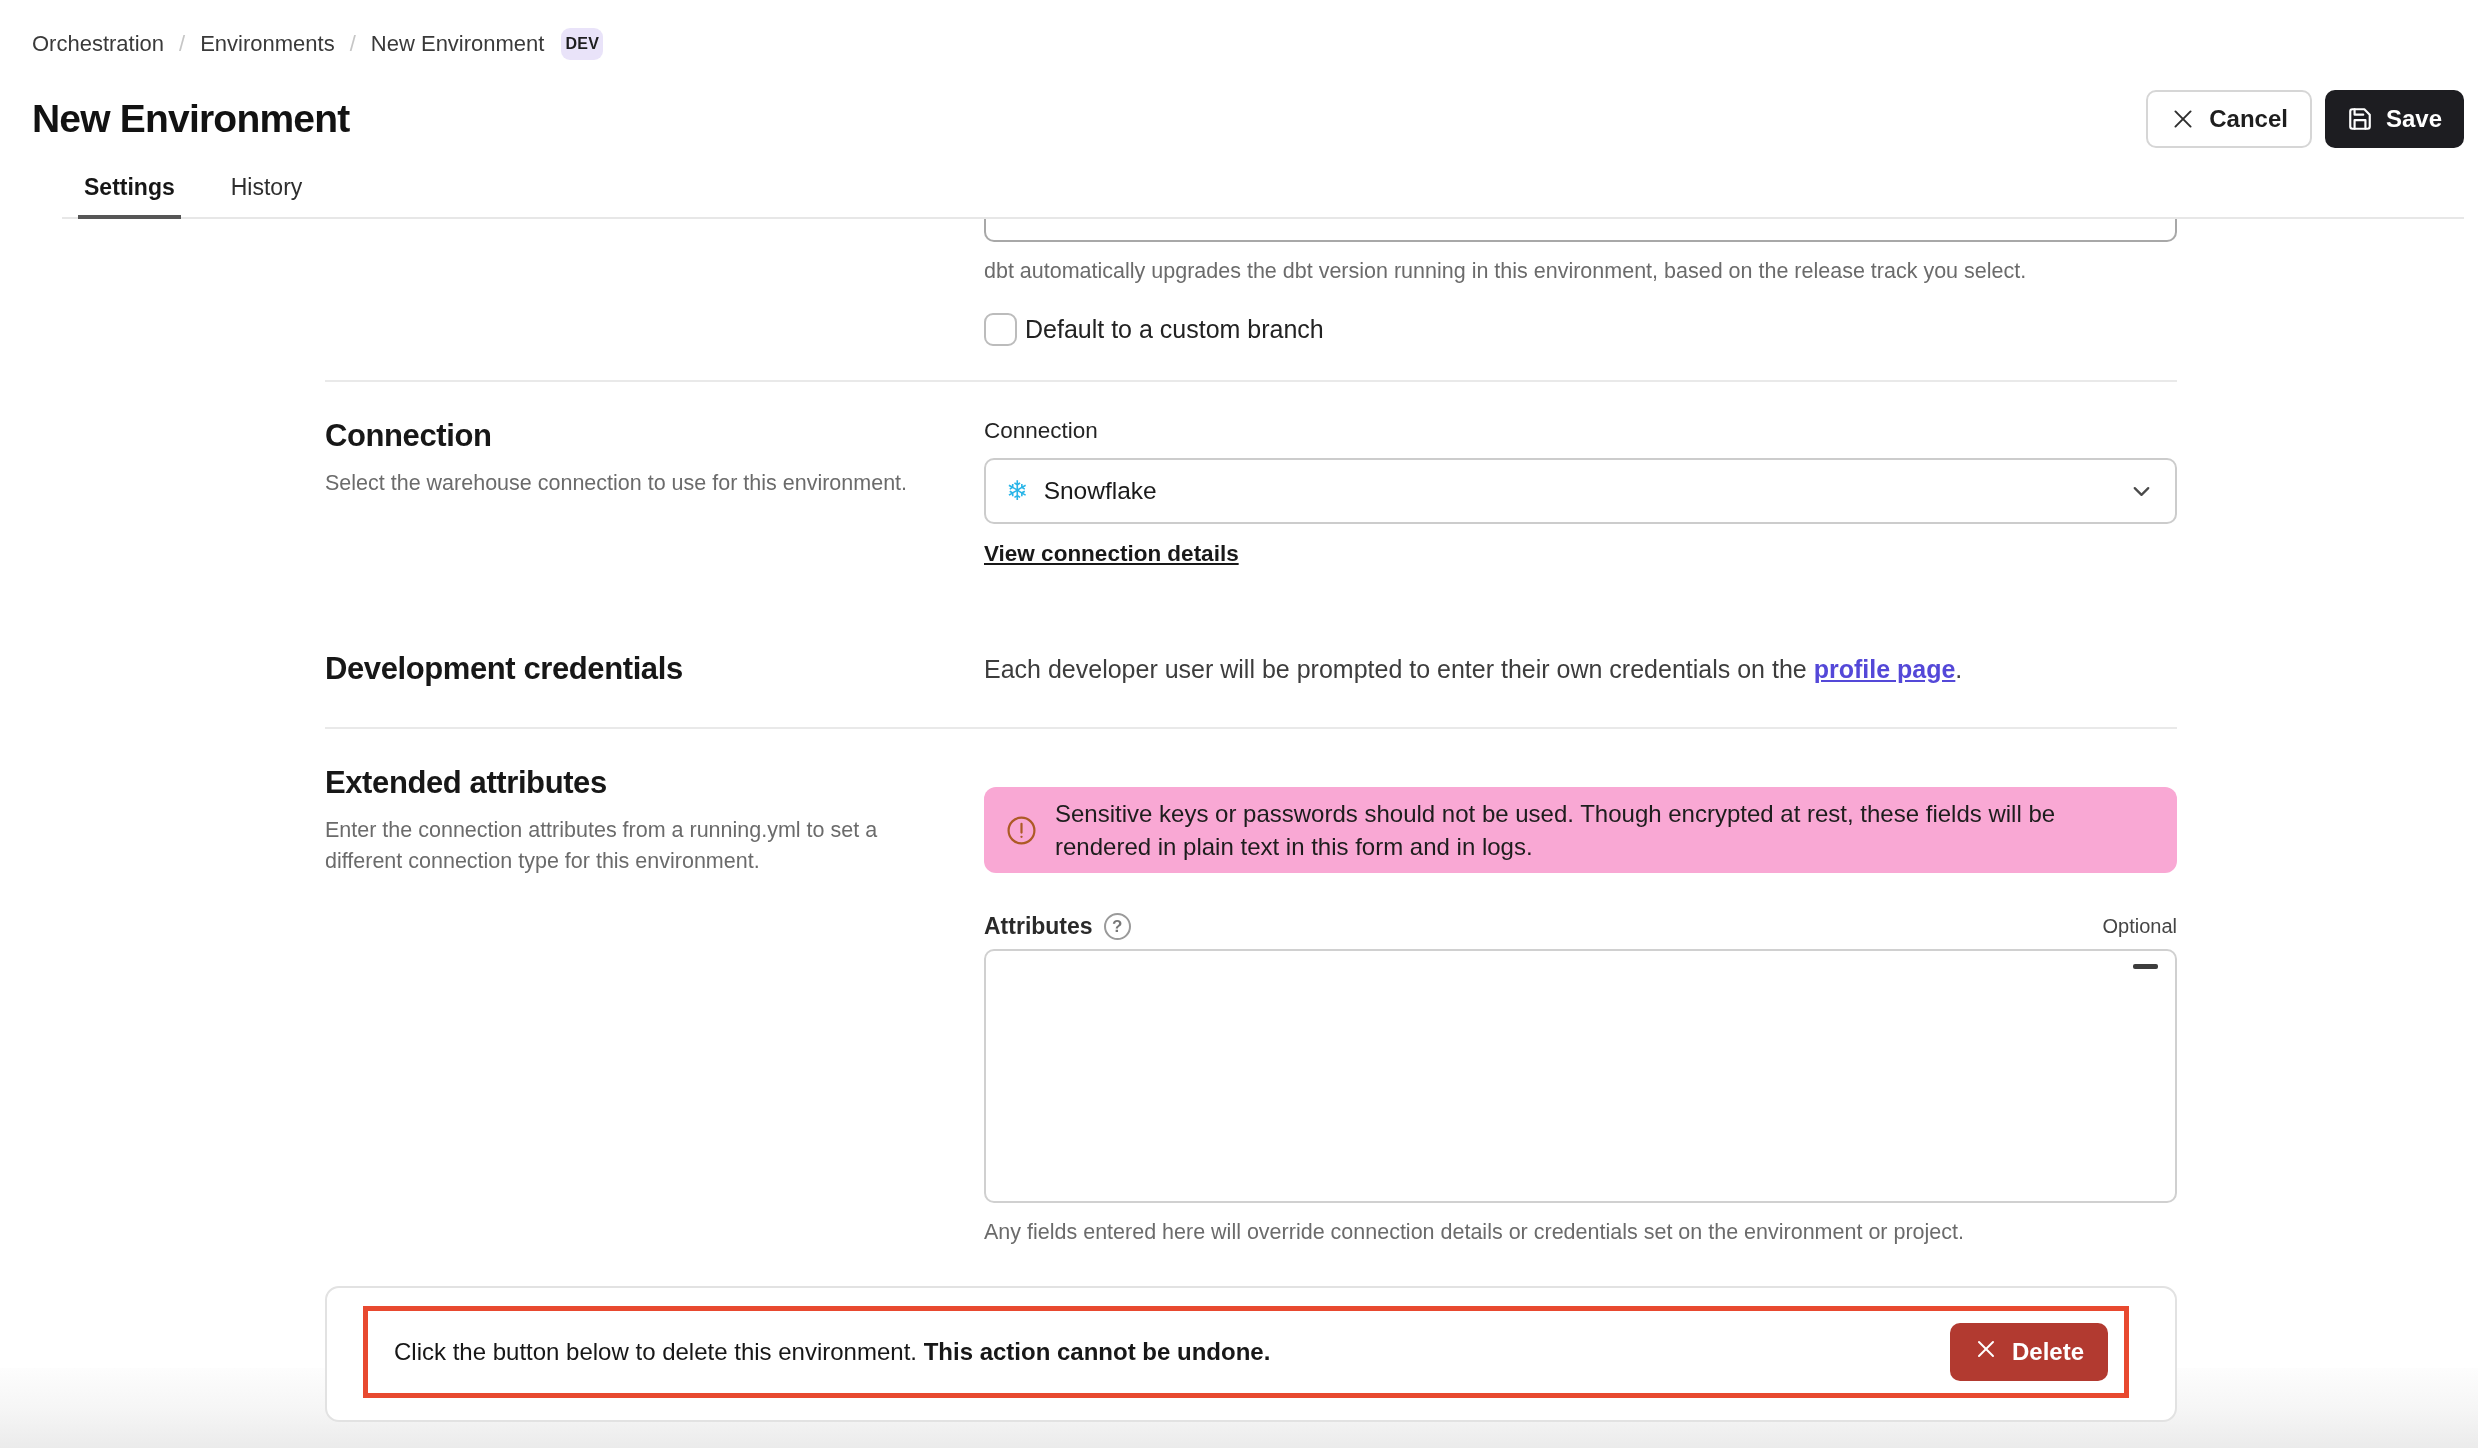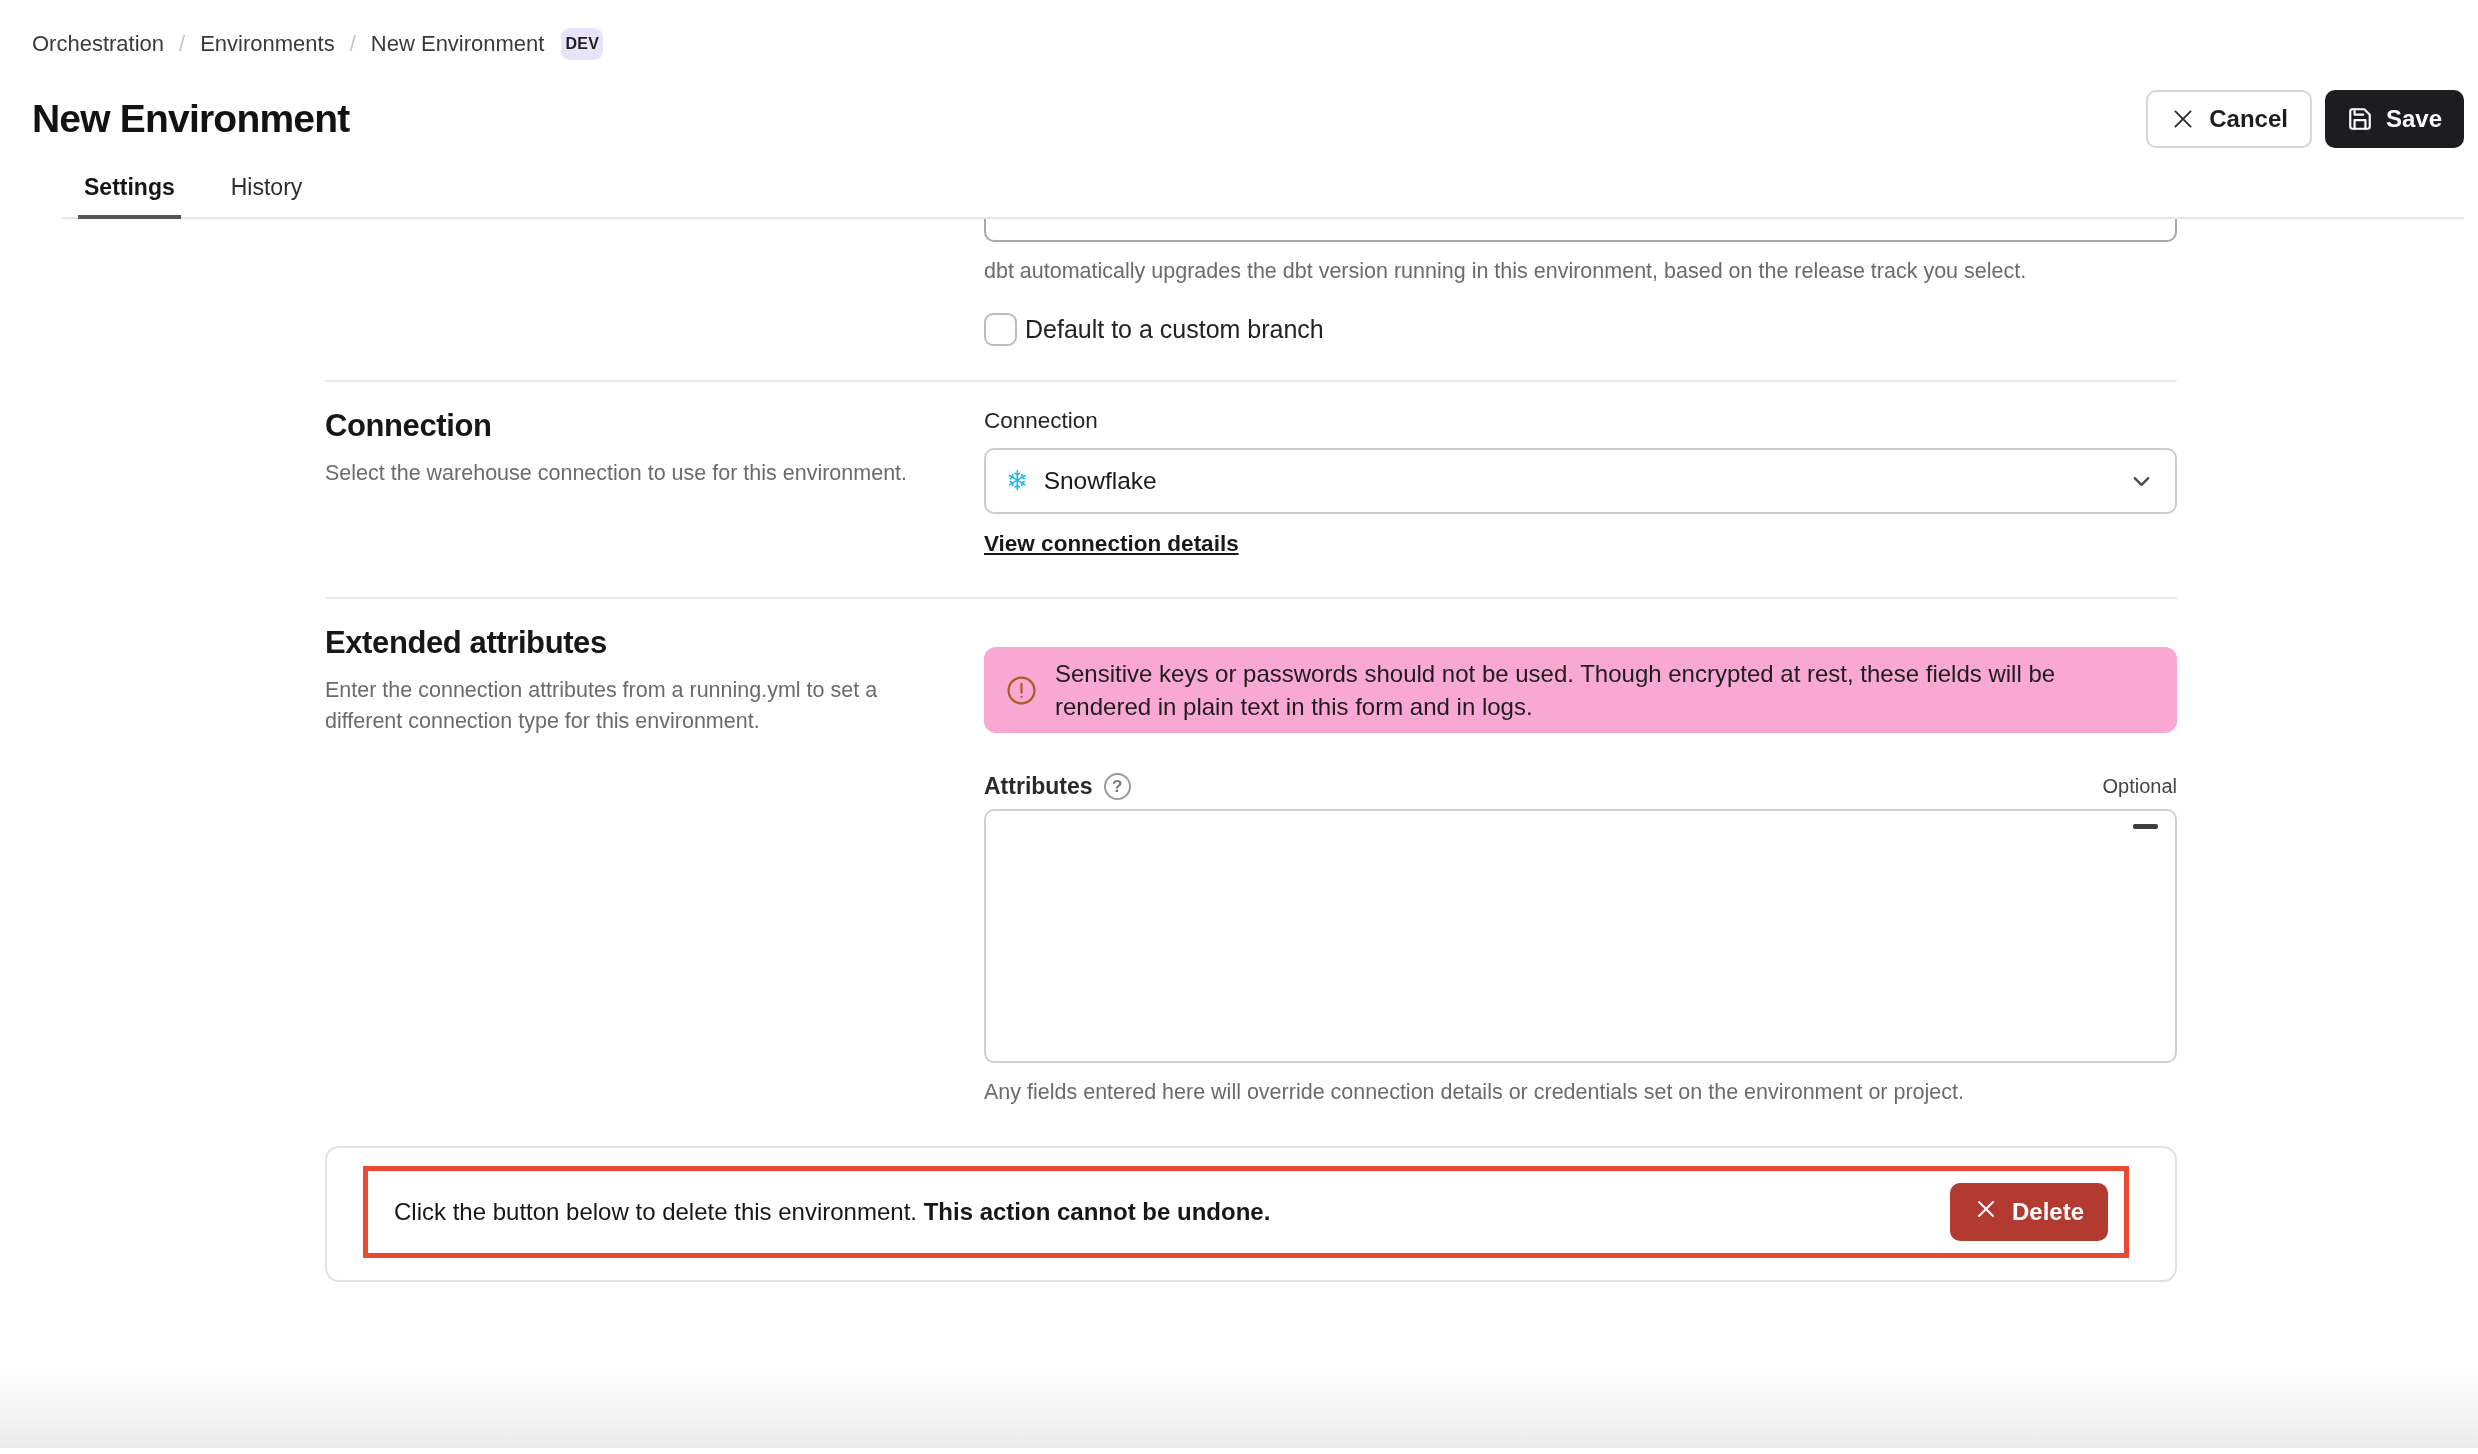--- a/index.html
+++ b/index.html
@@ -37,21 +37,21 @@
 
   .input-fragment { height: 23px; border: 2px solid #a8a8a8; border-top: none; border-radius: 0 0 10px 10px; background: #fff; }
   .field-help { margin-top: 15px; font-size: 21.5px; color: #6b6b6b; line-height: 28px; }
 
   .checkbox-row { margin-top: 28px; display: flex; align-items: center; gap: 8px; }
   .checkbox { width: 33px; height: 33px; border: 2px solid #bcbcbc; border-radius: 9px; background: #fff; cursor: pointer; flex-shrink: 0; }
   .checkbox-label { font-size: 25px; color: #222; }
 
   .divider { height: 2px; background: #e9e9e9; border: none; margin-top: 34px; }
 
-  .row { display: flex; padding-top: 26px; }
+  .row { display: flex; padding-top: 36px; }
   .col-left { width: 659px; padding-right: 44px; flex-shrink: 0; }
   .col-right { width: 1193px; }
   .section-heading { font-size: 31px; font-weight: 600; letter-spacing: -0.4px; color: #171717; }
   .section-desc { margin-top: 14px; font-size: 21.5px; color: #6b6b6b; line-height: 31px; max-width: 620px; }
 
   .field-label { font-size: 22.5px; font-weight: 500; color: #242424; }
   .select-box { margin-top: 14px; height: 66px; border: 2px solid #cccccc; border-radius: 10px; display: flex; align-items: center; padding: 0 20px; cursor: pointer; background: #fff; }
   .snowflake-glyph { font-size: 27px; color: #29B5E8; line-height: 1; }
   .select-value { margin-left: 15px; font-size: 24.5px; font-weight: 500; color: #1a1a1a; }
   .chevron { margin-left: auto; display: flex; }
@@ -154,20 +154,30 @@
           <span class="chevron">
             <svg width="27" height="27" viewBox="0 0 24 24" fill="none" stroke="#4a4a4a" stroke-width="2" stroke-linecap="round" stroke-linejoin="round">
                 <polyline points="6 9 12 15 18 9"></polyline>
               </svg>
           </span>
         </div>
         <span class="link-dark">View connection details</span>
       </div>
     </div>
 
+    <div class="row dev-row">
+      <div class="col-left">
+        <div class="section-heading">Development credentials</div>
+      </div>
+      <div class="col-right">
+        <div class="dev-text">
+          <span>Each developer user will be prompted to enter their own credentials on the </span><span class="link-purple">profile page</span><span>.</span>
+        </div>
+      </div>
+    </div>
 
     <div class="divider" style="margin-top:40px;"></div>
 
     <div class="row">
       <div class="col-left">
         <div class="section-heading">Extended attributes</div>
         <div class="section-desc">Enter the connection attributes from a running.yml to set a different connection type for this environment.</div>
       </div>
       <div class="col-right">
         <div class="warning-banner">

